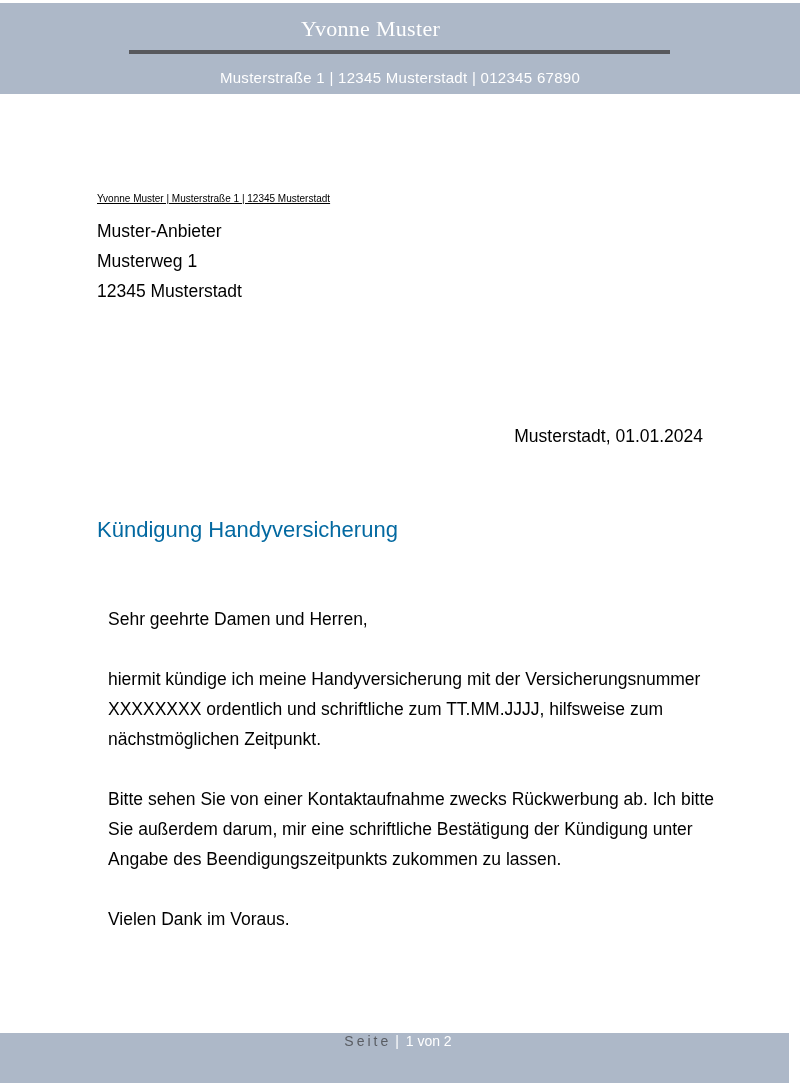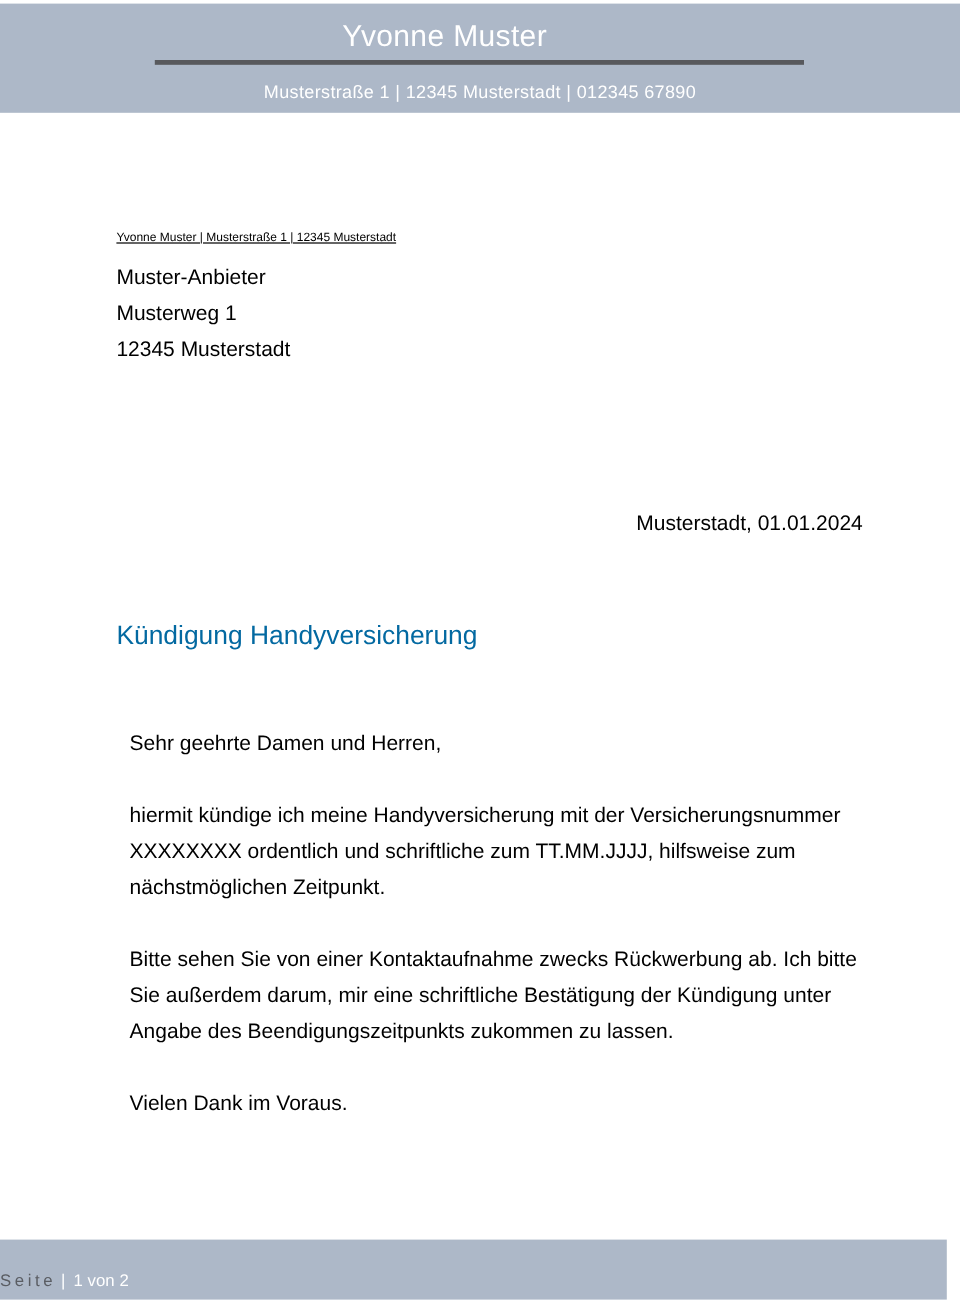--- a/index.html
+++ b/index.html
@@ -24,22 +24,23 @@
       background: #adb8c8;
       overflow: hidden;
     }
     .header-name {
       position: absolute;
       left: 0;
       top: 13px;
       width: 741px;
       text-align: center;
       color: #ffffff;
-      font-size: 25px;
+      font-size: 22px;
       letter-spacing: 0.3px;
+      font-family: Liberation Serif, serif;
     }
     .header-rule {
       position: absolute;
       left: 129px;
       top: 47px;
       width: 541px;
       height: 4px;
       background: #58595d;
     }
     .header-address {
@@ -64,21 +65,21 @@
     .recipient {
       position: absolute;
       left: 97px;
       top: 216px;
       font-size: 17.5px;
       line-height: 30px;
     }
     .recipient div { white-space: nowrap; }
     .date-line {
       position: absolute;
-      right: 81px;
+      right: 97px;
       top: 426px;
       font-size: 17.5px;
       white-space: nowrap;
     }
     .subject {
       position: absolute;
       left: 97px;
       top: 517px;
       font-size: 22px;
       color: #0369a1;
@@ -100,22 +101,23 @@
       position: absolute;
       left: 0;
       top: 1033px;
       width: 789px;
       height: 50px;
       background: #adb8c8;
     }
     .footer-inner {
       position: absolute;
       left: 0;
-      top: 26px;
+      top: 0;
       width: 796px;
+      text-align: center;
       font-size: 14px;
       white-space: nowrap;
     }
     .footer-label {
       color: #5a5d63;
       letter-spacing: 3px;
     }
     .footer-sep {
       color: #ffffff;
       margin: 0 3px 0 0;

